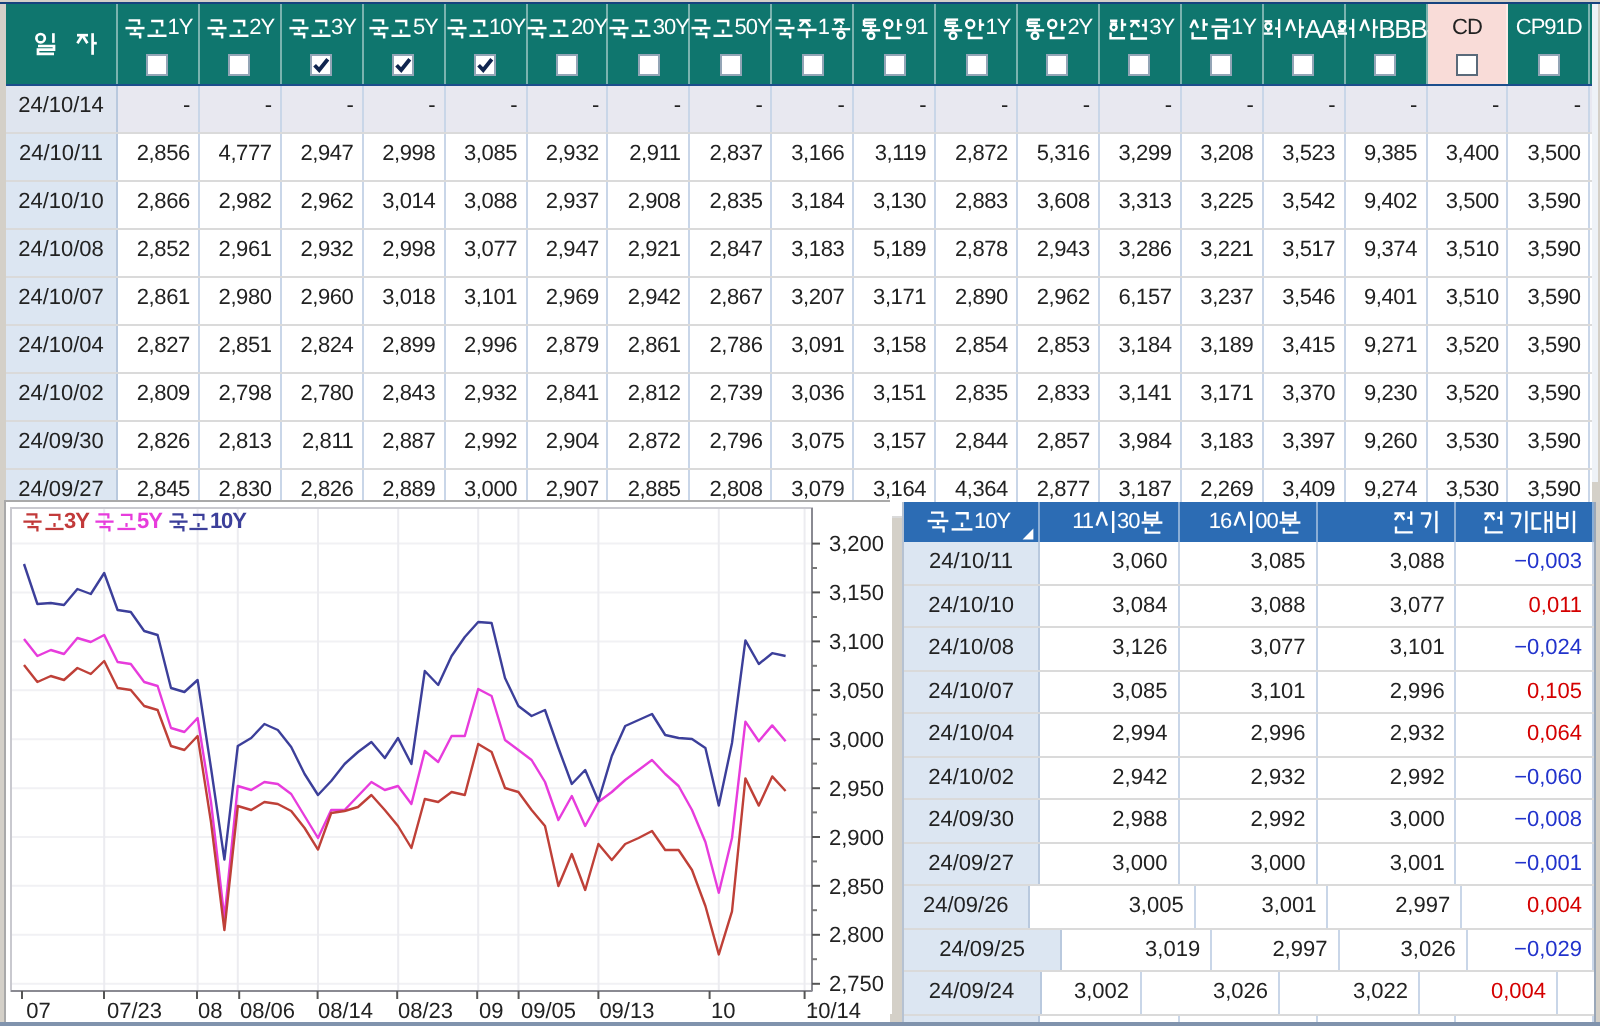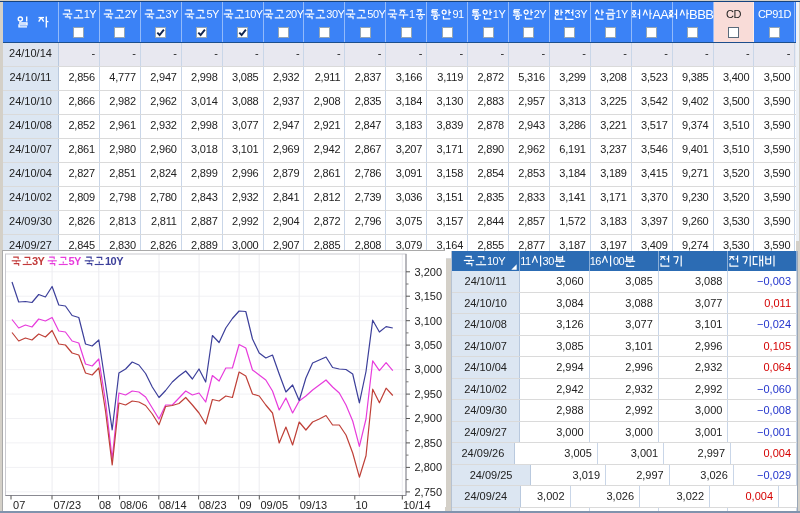--- a/index.html
+++ b/index.html
@@ -1,18 +1,18 @@
 <!DOCTYPE html>
 <html><head><meta charset="utf-8"><style>
 *{margin:0;padding:0;box-sizing:border-box}
 html,body{width:800px;height:513px;overflow:hidden;background:#d4d0c8;
  font-family:"Liberation Sans",sans-serif;position:relative}
 .hg{fill:none;stroke:currentColor;vertical-align:-1px}
 .ttbl{position:absolute;left:3px;top:2px;width:792.5px;height:239px;background:#fff}
-.thead{display:flex;height:40.5px;background:#3b82f6;border-bottom:1px solid #1c4e8c;position:relative}
+.thead{display:flex;height:40.5px;background:#0f766e;border-bottom:1px solid #1c4e8c;position:relative}
 .hc{width:40.916666666666664px;color:#fff;position:relative;display:flex;flex-direction:column;align-items:center;
  border-right:1px solid rgba(255,255,255,.45)}
 .hc.datec{width:56px;justify-content:center}
 .hc.pinkh{background:#f9dcd8;color:#3a2222}
 .hc.pinkh .cb{border-color:#5a6a7a}
 .hlbl{display:flex;align-items:center;height:24px;white-space:nowrap}
 .ht{font-size:11px;letter-spacing:-.5px}
 .ht.dk{color:#222}
 .ht.tight{font-size:13px;letter-spacing:-.6px}
 .cb{width:11px;height:11px;background:#fff;border:1px solid #93a5b6;position:relative;display:block;margin-top:1px}
@@ -26,21 +26,21 @@
 .strip{position:absolute;left:795.5px;top:2px;width:3.5px;height:239px;background:#eef2f7}
 .panel{position:absolute;left:2px;top:250px;width:443px;height:261px;background:#fff;
  border:1px solid #a9a9a9}
 .chart{position:absolute;left:0;top:0}
 .cl{font-size:11px;fill:#222;font-family:"Liberation Sans",sans-serif}
 .legend{position:absolute;left:8px;top:4px;display:flex;align-items:center;font-weight:bold;white-space:nowrap}
 .lt{font-size:11px;letter-spacing:-.5px;margin-right:3px}
 .lr{color:#c23a3a} .lm{color:#e73cdc} .ln{color:#3c3f9a}
 .rtbl{position:absolute;left:451px;top:251px;width:347px;height:262px;overflow:hidden;background:#fff;border-right:1px solid #9aa7b8;border-left:1px solid #b6c2d2}
 .rhead{display:flex;height:20px;background:#2c6cb4;color:#fff}
-.rhc{display:flex;align-items:center;padding-right:7px;
+.rhc{display:flex;align-items:center;justify-content:flex-end;padding-right:7px;
  border-right:1px solid rgba(255,255,255,.45);position:relative}
 .rhc.first{justify-content:flex-start;padding-left:11px}
 .tri{position:absolute;right:2px;bottom:1px}
 .rrow{display:flex;height:21.55px;border-bottom:1px solid #dadada;background:#fff}
 .rdc{background:#dce6f2;border-right:1px solid #b9c9de;text-align:center;font-size:11px;color:#222;line-height:21.55px}
 .rvc{border-right:1px solid #c9d6e8;text-align:right;padding-right:5px;font-size:11px;color:#222;line-height:21.55px}
 .rvc.neg{color:#2233cc} .rvc.pos{color:#d40000}
 .botbar{position:absolute;left:0;top:511px;width:800px;height:2px;background:#8093ad}
 .botpad{position:absolute;left:445px;top:506.8px;width:6px;height:4.2px;background:#d4d0c8}
 .topline{position:absolute;left:0;top:0;width:800px;height:2px;background:#d4d0c8;border-bottom:1px solid #16437e}
@@ -457,40 +457,40 @@
       <div class="vc">2,982</div>
       <div class="vc">2,962</div>
       <div class="vc">3,014</div>
       <div class="vc">3,088</div>
       <div class="vc">2,937</div>
       <div class="vc">2,908</div>
       <div class="vc">2,835</div>
       <div class="vc">3,184</div>
       <div class="vc">3,130</div>
       <div class="vc">2,883</div>
-      <div class="vc">2,957</div>
+      <div class="vc">3,608</div>
       <div class="vc">3,313</div>
       <div class="vc">3,225</div>
       <div class="vc">3,542</div>
       <div class="vc">9,402</div>
       <div class="vc">3,500</div>
       <div class="vc">3,590</div>
     </div>
     <div class="row">
       <div class="dc">24/10/08</div>
       <div class="vc">2,852</div>
       <div class="vc">2,961</div>
       <div class="vc">2,932</div>
       <div class="vc">2,998</div>
       <div class="vc">3,077</div>
       <div class="vc">2,947</div>
       <div class="vc">2,921</div>
       <div class="vc">2,847</div>
       <div class="vc">3,183</div>
-      <div class="vc">3,839</div>
+      <div class="vc">5,189</div>
       <div class="vc">2,878</div>
       <div class="vc">2,943</div>
       <div class="vc">3,286</div>
       <div class="vc">3,221</div>
       <div class="vc">3,517</div>
       <div class="vc">9,374</div>
       <div class="vc">3,510</div>
       <div class="vc">3,590</div>
     </div>
     <div class="row">
@@ -500,21 +500,21 @@
       <div class="vc">2,960</div>
       <div class="vc">3,018</div>
       <div class="vc">3,101</div>
       <div class="vc">2,969</div>
       <div class="vc">2,942</div>
       <div class="vc">2,867</div>
       <div class="vc">3,207</div>
       <div class="vc">3,171</div>
       <div class="vc">2,890</div>
       <div class="vc">2,962</div>
-      <div class="vc">6,191</div>
+      <div class="vc">6,157</div>
       <div class="vc">3,237</div>
       <div class="vc">3,546</div>
       <div class="vc">9,401</div>
       <div class="vc">3,510</div>
       <div class="vc">3,590</div>
     </div>
     <div class="row">
       <div class="dc">24/10/04</div>
       <div class="vc">2,827</div>
       <div class="vc">2,851</div>
@@ -563,43 +563,43 @@
       <div class="vc">2,811</div>
       <div class="vc">2,887</div>
       <div class="vc">2,992</div>
       <div class="vc">2,904</div>
       <div class="vc">2,872</div>
       <div class="vc">2,796</div>
       <div class="vc">3,075</div>
       <div class="vc">3,157</div>
       <div class="vc">2,844</div>
       <div class="vc">2,857</div>
-      <div class="vc">1,572</div>
+      <div class="vc">3,984</div>
       <div class="vc">3,183</div>
       <div class="vc">3,397</div>
       <div class="vc">9,260</div>
       <div class="vc">3,530</div>
       <div class="vc">3,590</div>
     </div>
     <div class="row">
       <div class="dc">24/09/27</div>
       <div class="vc">2,845</div>
       <div class="vc">2,830</div>
       <div class="vc">2,826</div>
       <div class="vc">2,889</div>
       <div class="vc">3,000</div>
       <div class="vc">2,907</div>
       <div class="vc">2,885</div>
       <div class="vc">2,808</div>
       <div class="vc">3,079</div>
       <div class="vc">3,164</div>
-      <div class="vc">2,855</div>
+      <div class="vc">4,364</div>
       <div class="vc">2,877</div>
       <div class="vc">3,187</div>
-      <div class="vc">3,197</div>
+      <div class="vc">2,269</div>
       <div class="vc">3,409</div>
       <div class="vc">9,274</div>
       <div class="vc">3,530</div>
       <div class="vc">3,590</div>
     </div>
   </div>
 <div class="strip"></div>
 <div class="panel">
     <svg class="chart" width="443" height="261" viewBox="0 0 443 261">
       <rect x="0" y="0" width="443" height="261" fill="#fff"></rect>

